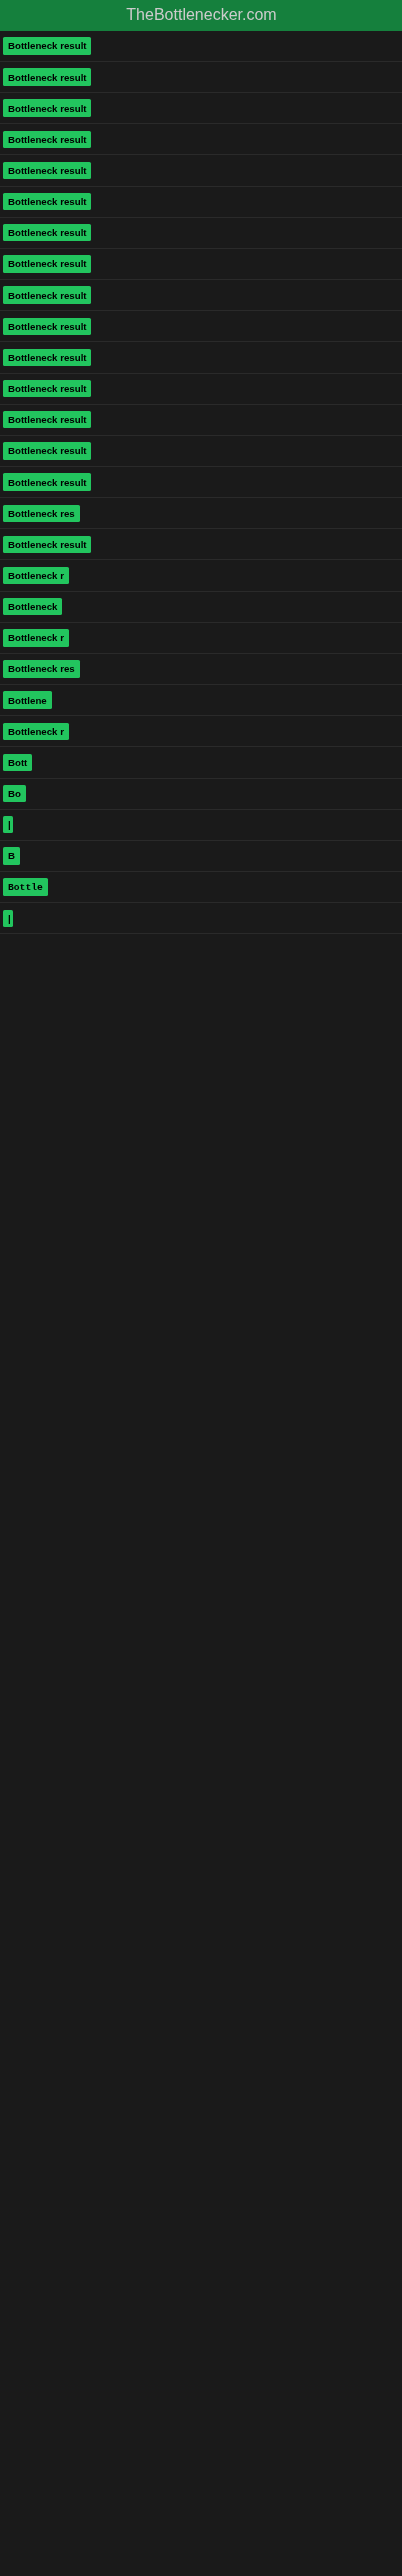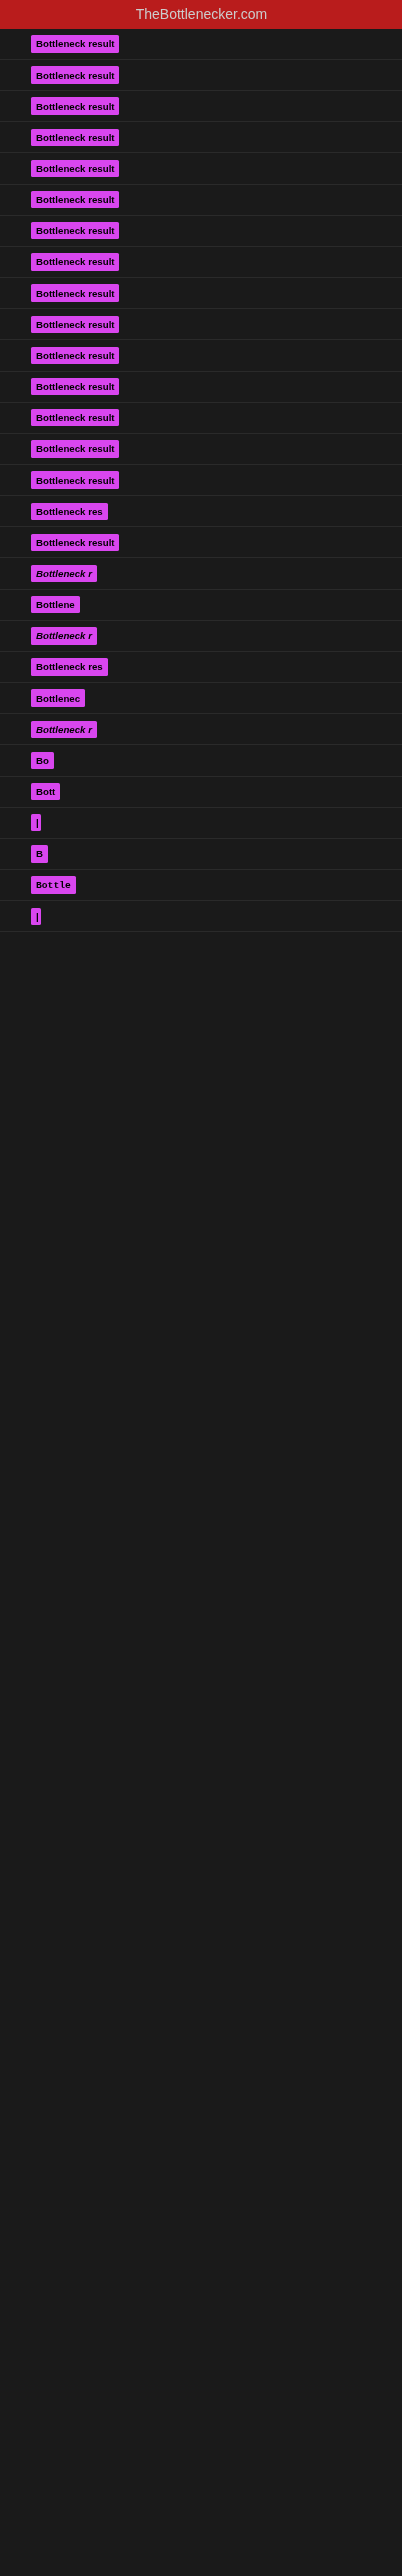--- a/index.html
+++ b/index.html
@@ -12,51 +12,50 @@
       width: 403px;
       min-height: 2576px;
       background-color: #1a1a1a;
       font-family: Arial, sans-serif;
       position: relative;
     }
 
     .site-title {
       text-align: center;
       color: #cccccc;
-      font-size: 14px;
+      font-size: 16px;
       padding: 6.4px 0;
-      background-color: #b91c1c;
+      background-color: #15803d;
     }
 
     .bottleneck-item {
       display: flex;
       align-items: center;
       padding: 6.4px 3.2px;
       border-bottom: 0.8px solid #2a2a2a;
     }
 
     .bottleneck-badge {
-      background-color: #d946ef;
+      background-color: #22c55e;
       color: #000;
       font-size: 9.7px;
       font-weight: bold;
       padding: 3.2px 4.8px;
       border-radius: 1.6px;
       white-space: nowrap;
       overflow: hidden;
-      margin-left: 28px;
     }
     .w-140 { max-width: 113px; }
     .w-135 { max-width: 109px; }
     .w-130 { max-width: 105px; }
     .w-125 { max-width: 101px; }
     .w-120 { max-width: 97px; }
     .w-115 { max-width: 93px; }
     .w-105 { max-width: 85px; text-align: center; }
-    .w-95  { max-width: 76px; font-style: italic; }
+    .w-95  { max-width: 76px; }
     .w-90  { max-width: 72px; }
     .w-85  { max-width: 68px; }
     .w-80  { max-width: 64px; }
     .w-65  { max-width: 52px; font-family: Liberation Mono, monospace; }
     .w-60  { max-width: 48px; }
     .w-40  { max-width: 32px; }
     .w-25  { max-width: 20px; }
     .w-10  { max-width: 8px; }
     .w-8   { max-width: 6.4px; }
   </style>
@@ -116,39 +115,39 @@
     <div class="bottleneck-item">
       <div class="bottleneck-badge w-105">Bottleneck res</div>
     </div>
     <div class="bottleneck-item">
       <div class="bottleneck-badge w-115">Bottleneck result</div>
     </div>
     <div class="bottleneck-item">
       <div class="bottleneck-badge w-95">Bottleneck r</div>
     </div>
     <div class="bottleneck-item">
-      <div class="bottleneck-badge w-85">Bottlene</div>
+      <div class="bottleneck-badge w-85">Bottleneck</div>
     </div>
     <div class="bottleneck-item">
       <div class="bottleneck-badge w-95">Bottleneck r</div>
     </div>
     <div class="bottleneck-item">
       <div class="bottleneck-badge w-105">Bottleneck res</div>
     </div>
     <div class="bottleneck-item">
-      <div class="bottleneck-badge w-80">Bottlenec</div>
+      <div class="bottleneck-badge w-80">Bottlene</div>
     </div>
     <div class="bottleneck-item">
       <div class="bottleneck-badge w-95">Bottleneck r</div>
     </div>
     <div class="bottleneck-item">
-      <div class="bottleneck-badge w-40">Bo</div>
+      <div class="bottleneck-badge w-60">Bott</div>
     </div>
     <div class="bottleneck-item">
-      <div class="bottleneck-badge w-60">Bott</div>
+      <div class="bottleneck-badge w-40">Bo</div>
     </div>
     <div class="bottleneck-item">
       <div class="bottleneck-badge w-10">|</div>
     </div>
     <div class="bottleneck-item">
       <div class="bottleneck-badge w-25">B</div>
     </div>
     <div class="bottleneck-item">
       <div class="bottleneck-badge w-65">Bottle</div>
     </div>

